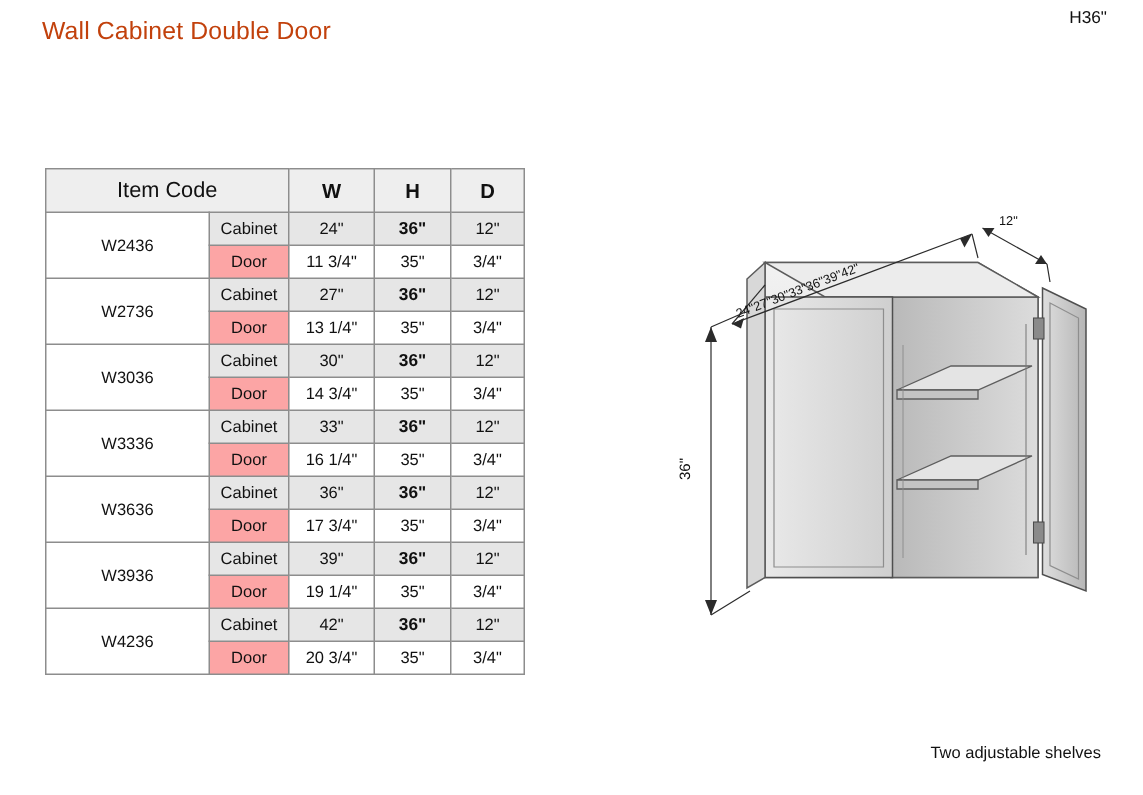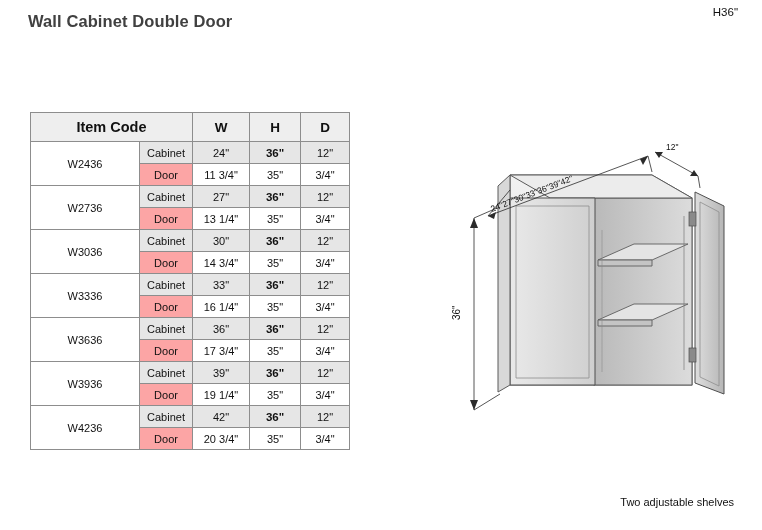--- a/index.html
+++ b/index.html
@@ -13,23 +13,23 @@
     font-family: "Liberation Sans", sans-serif;
     color: #1a1a1a;
     position: relative;
     overflow: hidden;
   }
   .page-title {
     position: absolute;
     left: 28px;
     top: 12px;
     font-size: 16.5px;
-    font-weight: bold;
+    font-weight: normal;
     letter-spacing: 0.1px;
-    color: #404040;
+    color: #c2410c;
   }
   .corner-code {
     position: absolute;
     right: 24px;
     top: 6px;
     font-size: 11.5px;
     color: #111;
   }
   
   .spec-table {
@@ -50,21 +50,21 @@
   .col-item { width: 108px; }
   .col-sub  { width: 52px; }
   .col-w    { width: 56px; }
   .col-h    { width: 50px; }
   .col-d    { width: 48px; }
 
   .spec-table thead th {
     height: 28px;
     background: #eeeeee;
     font-size: 14px;
-    font-weight: bold;
+    font-weight: normal;
   }
   .spec-table thead th.head-item { font-size: 14.5px; }
   .spec-table thead th.head-dim { font-size: 13.5px; font-weight: bold; }
 
   .cell-item {
     background: #ffffff;
     font-size: 12.5px;
     height: 42px;
   }
   .cell-sub {

